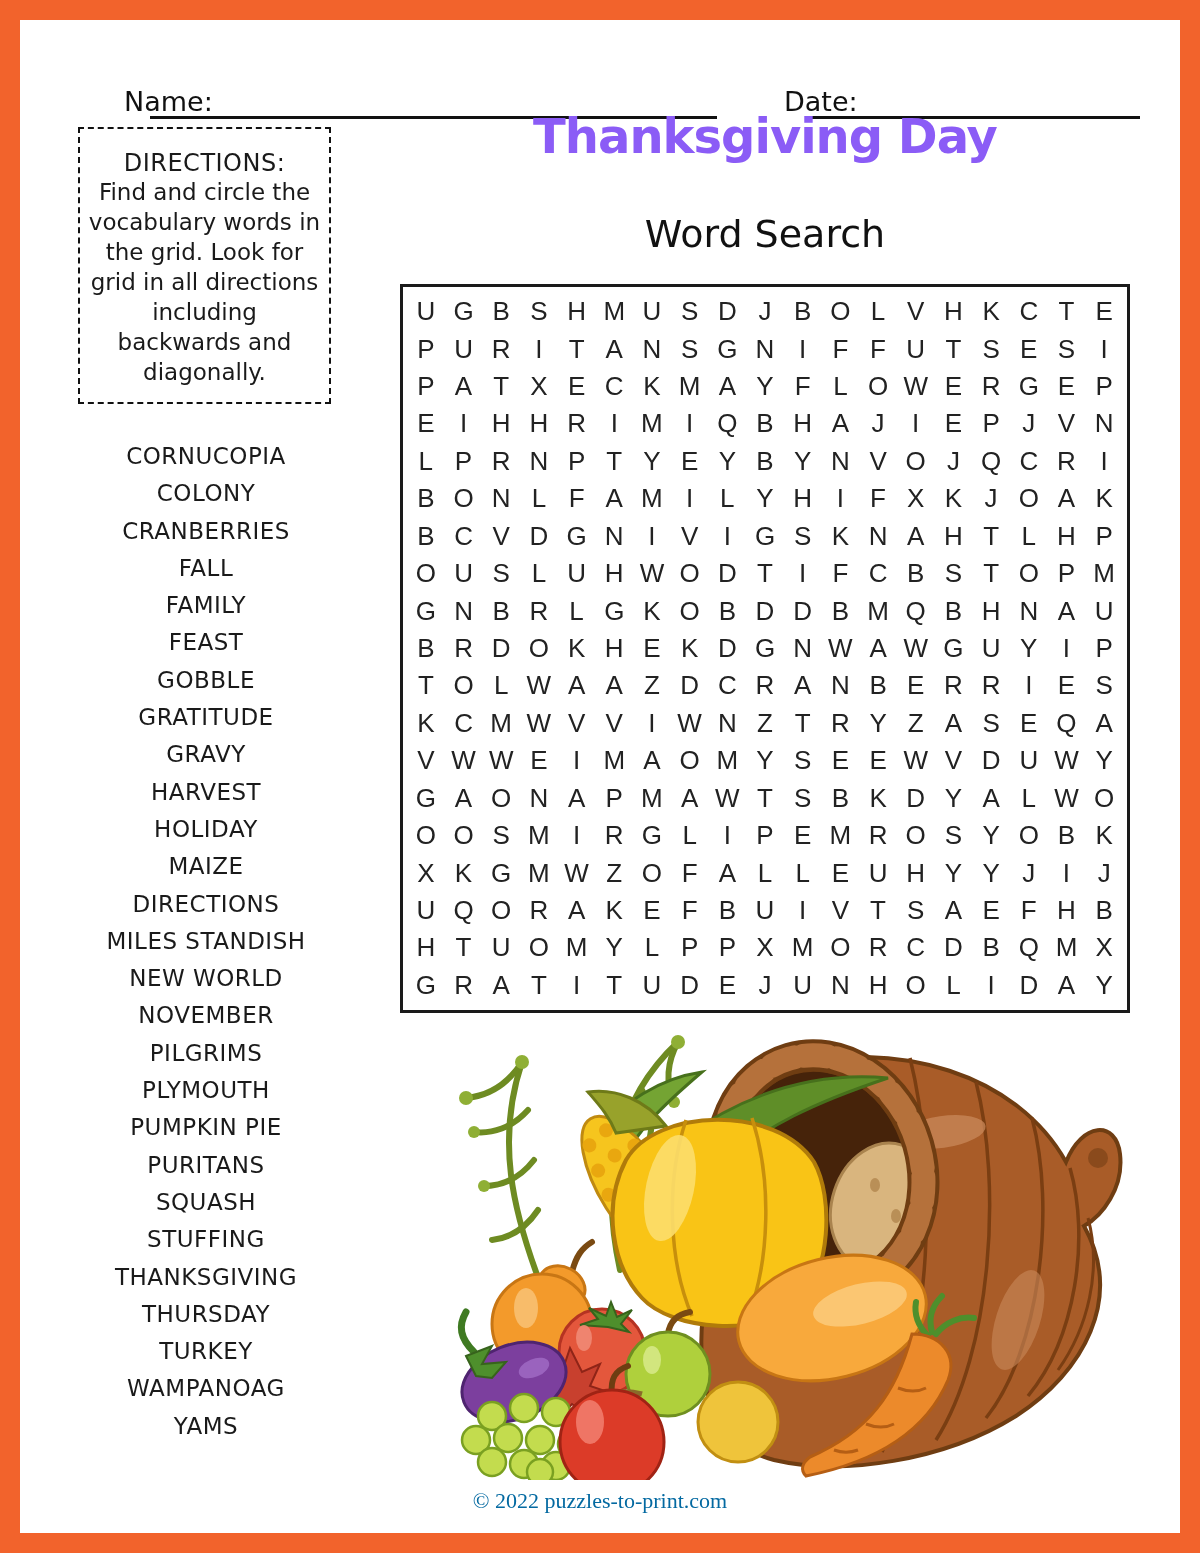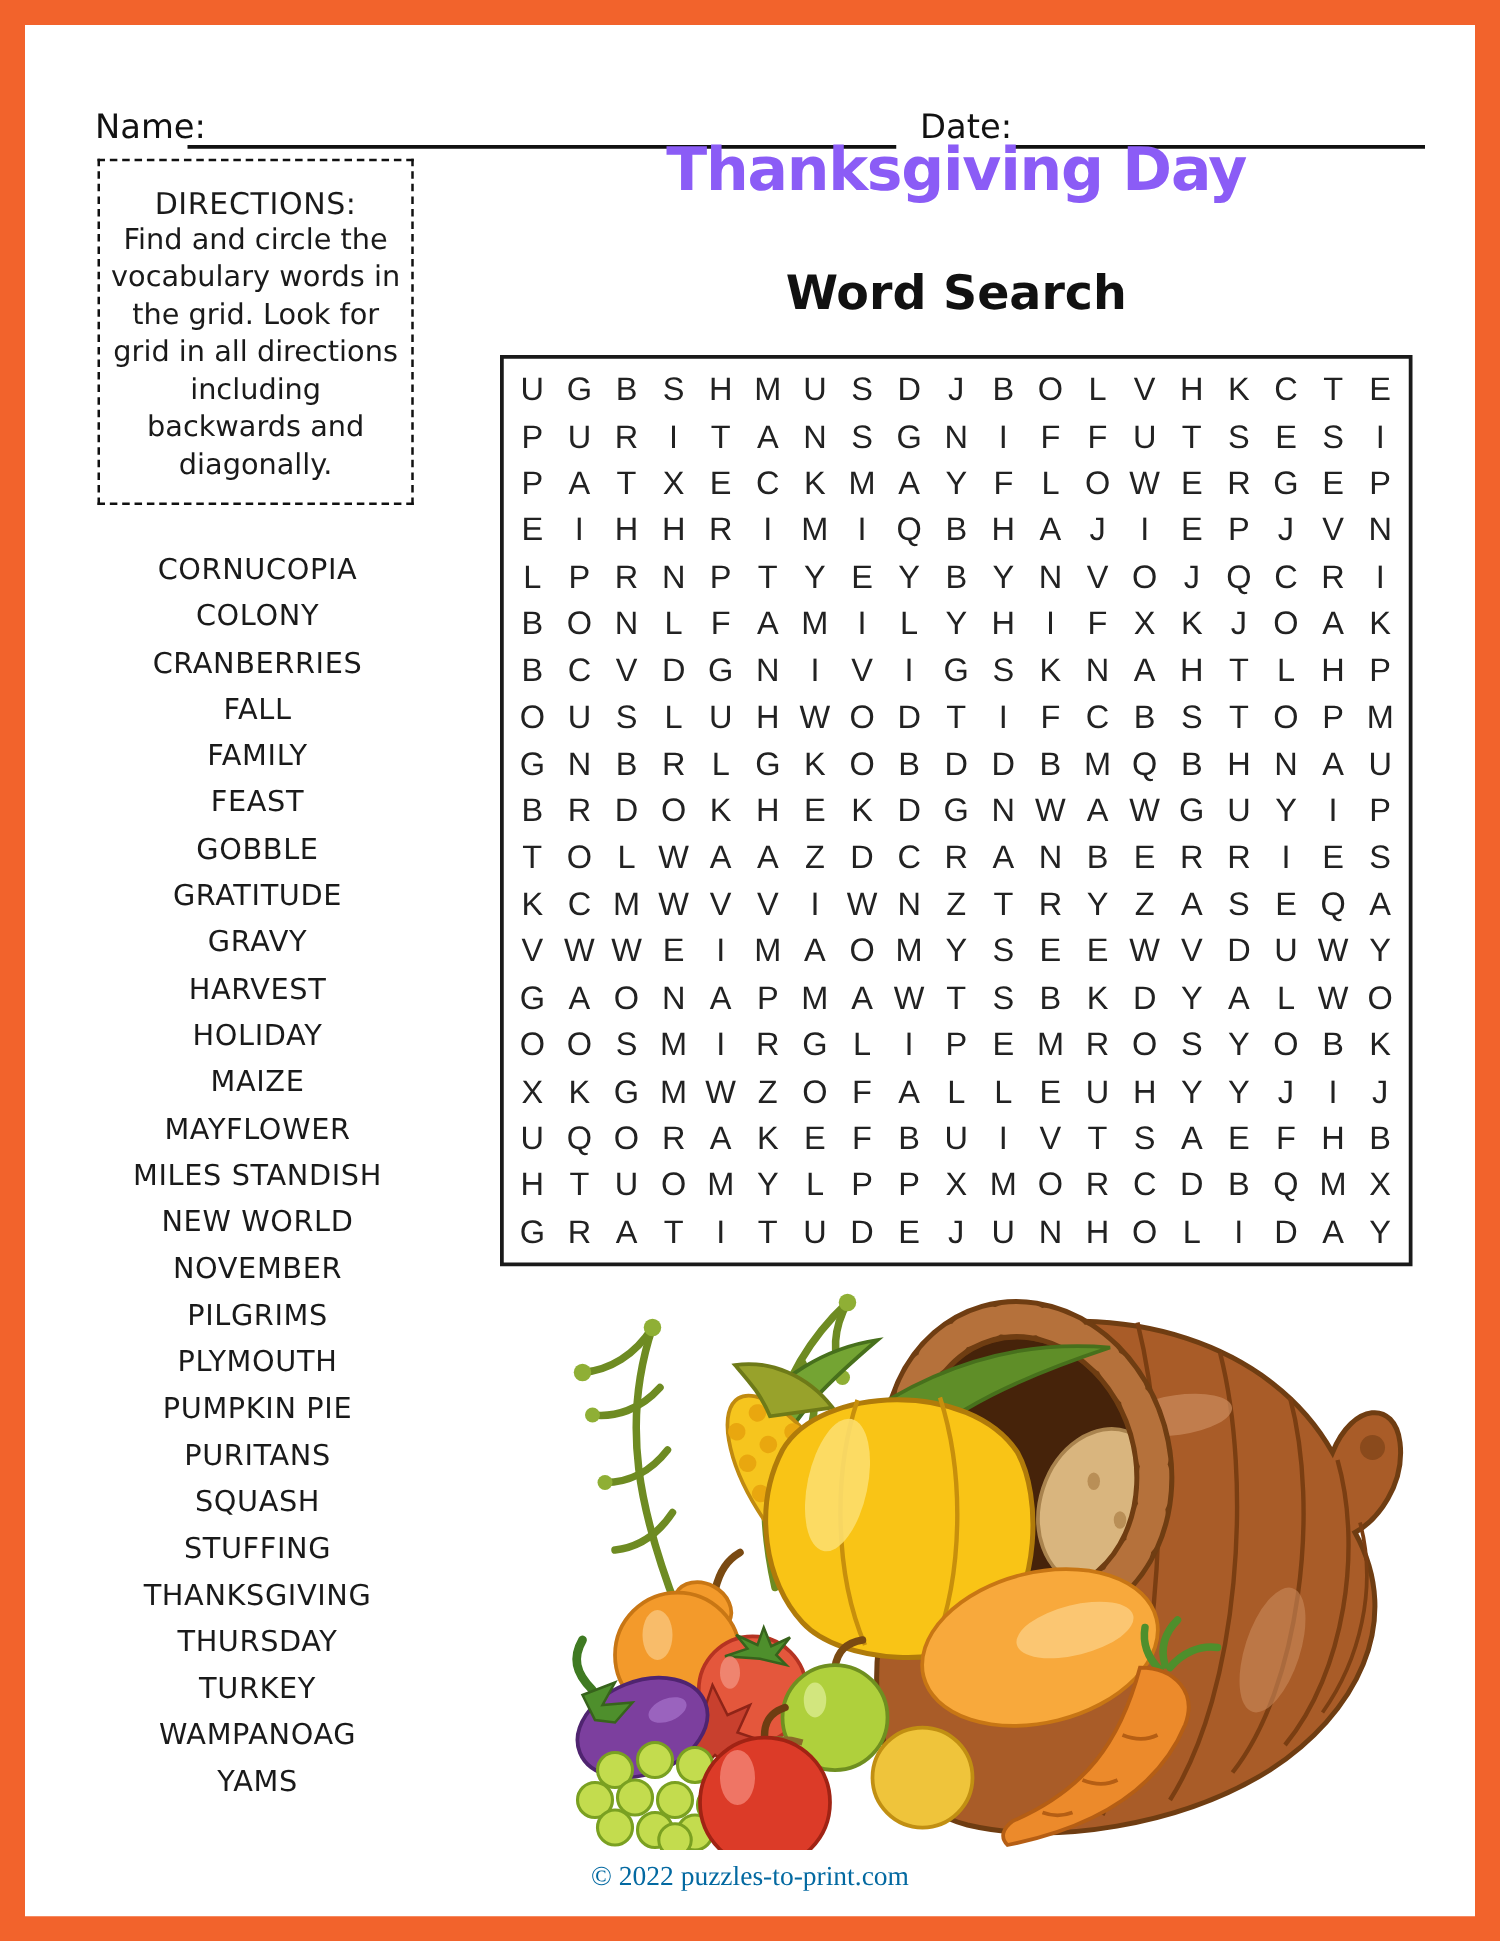--- a/index.html
+++ b/index.html
@@ -15,20 +15,21 @@
     width: 1200px; height: 1553px;
     background: #ffffff;
     border: 20px solid #F2632C;
     overflow: hidden;
   }
   
   .hdr-label {
     position: absolute; top: 66px;
     font-size: 27px; font-weight: 400; color: #111;
     font-family: "DejaVu Sans", sans-serif;
+    margin-left: 48px;
   }
   #name-label { left: 56px; }
   #date-label { left: 716px; }
   .hdr-line {
     position: absolute; top: 96px;
     border-bottom: 3px solid #111; height: 0;
   }
   #name-line { left: 130px; width: 567px; }
   #date-line { left: 790px; width: 330px; }
   
@@ -53,21 +54,21 @@
     text-align: center;
     font-family: "DejaVu Sans", sans-serif;
     font-weight: 800;
     font-size: 48px; letter-spacing: -1px;
     color: #8b5cf6;
   }
   .subtitle {
     position: absolute; left: 380px; top: 192px; width: 730px;
     text-align: center;
     font-family: "DejaVu Sans", sans-serif;
-    font-weight: 700;
+    font-weight: 400;
     font-size: 38px;
     color: #111;
   }
   
   .grid-box {
     position: absolute; left: 380px; top: 264px;
     width: 730px; height: 729px;
     border: 3px solid #1a1a1a;
     display: grid;
     grid-template-columns: repeat(19, 1fr);
@@ -491,21 +492,21 @@
       <div class="word-item">CRANBERRIES</div>
       <div class="word-item">FALL</div>
       <div class="word-item">FAMILY</div>
       <div class="word-item">FEAST</div>
       <div class="word-item">GOBBLE</div>
       <div class="word-item">GRATITUDE</div>
       <div class="word-item">GRAVY</div>
       <div class="word-item">HARVEST</div>
       <div class="word-item">HOLIDAY</div>
       <div class="word-item">MAIZE</div>
-      <div class="word-item">MAYFLOWER</div>
+      <div class="word-item">DIRECTIONS</div>
       <div class="word-item">MILES STANDISH</div>
       <div class="word-item">NEW WORLD</div>
       <div class="word-item">NOVEMBER</div>
       <div class="word-item">PILGRIMS</div>
       <div class="word-item">PLYMOUTH</div>
       <div class="word-item">PUMPKIN PIE</div>
       <div class="word-item">PURITANS</div>
       <div class="word-item">SQUASH</div>
       <div class="word-item">STUFFING</div>
       <div class="word-item">THANKSGIVING</div>

